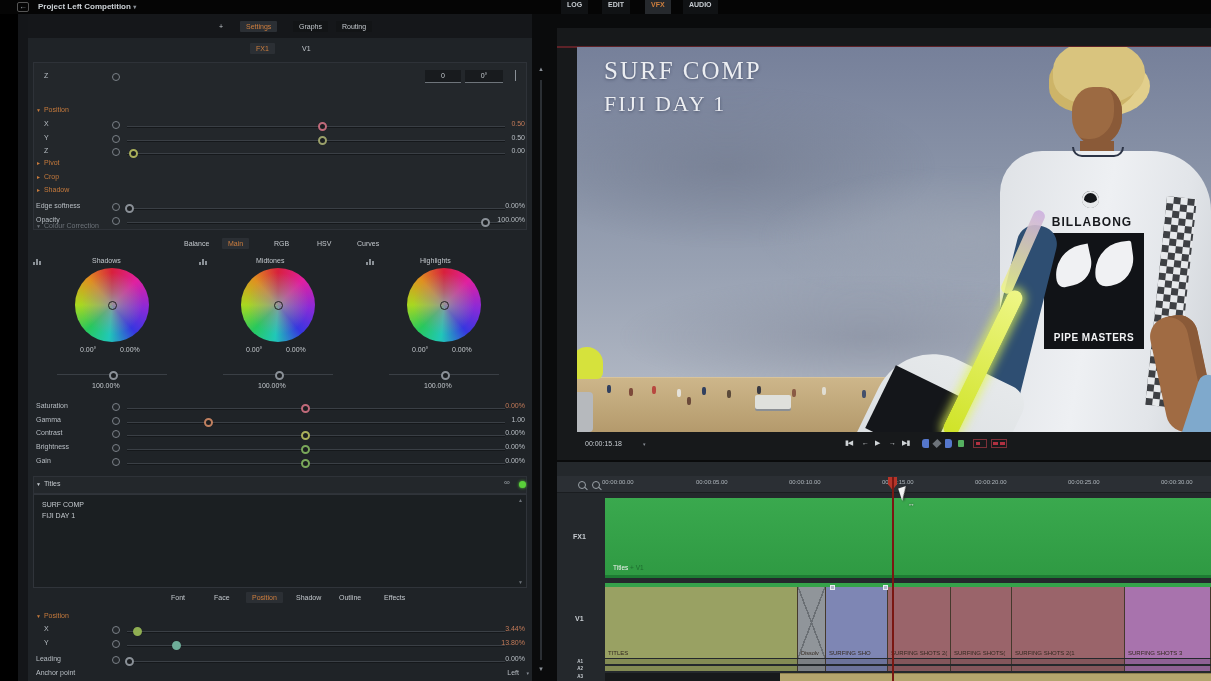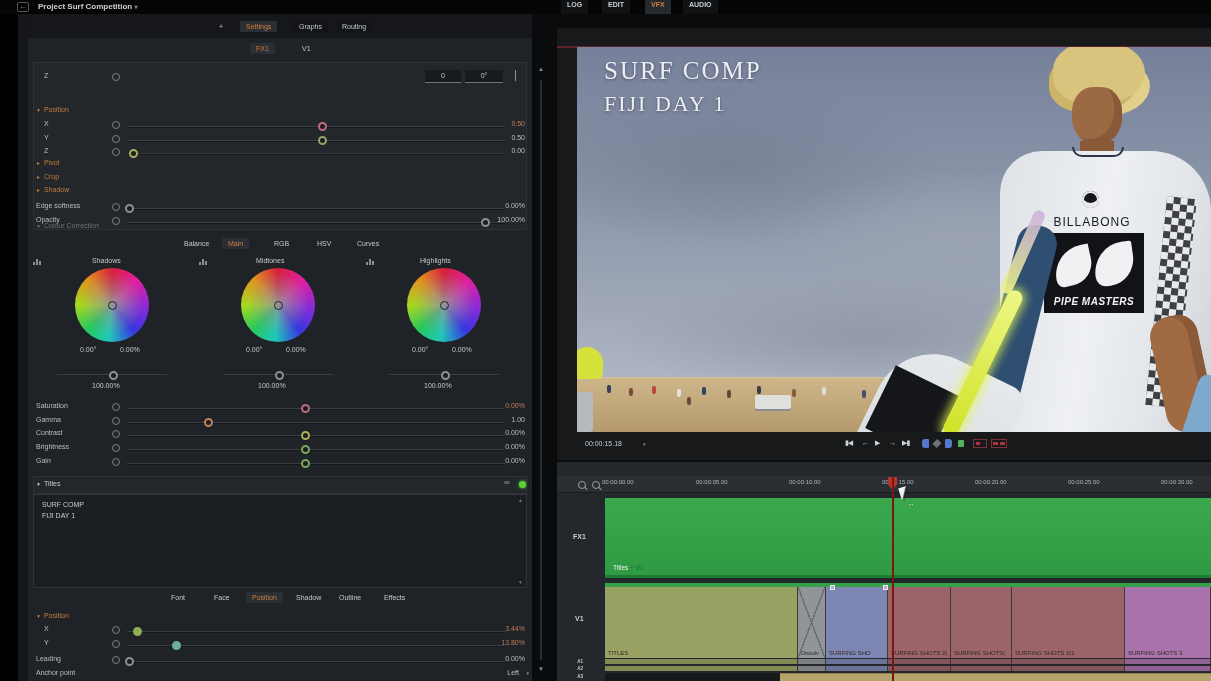--- a/index.html
+++ b/index.html
@@ -59,21 +59,21 @@
   .cursor{position:absolute;width:0;height:0;border-left:8px solid #f2f2f2;border-bottom:13px solid transparent;
           border-top:0 solid transparent;transform:rotate(-18deg);filter:drop-shadow(1px 1px 1px #222);}
 </style>
 </head>
 <body>
 
 <div id="app">
 
   <div class="topbar">
     <span class="back">←</span>
-    <span class="proj-title"><span>Project Surf Competition</span> <span style="color:#8a9097;font-size:6px">▾</span></span>
+    <span class="proj-title"><span>Project Left Competition</span> <span style="color:#8a9097;font-size:6px">▾</span></span>
   </div>
 
   <div class="abs" style="left:0;top:14px;width:18px;height:667px;background:#000;"></div>
   <div class="abs" style="left:18px;top:14px;width:10px;height:667px;background:#141619;"></div>
   <div class="panel">
 
     <div class="abs" style="left:0;top:0;width:504px;height:24px;background:#15171a;"></div>
     <span class="tab" style="left:185px;top:7px;background:transparent;color:#c3c8cd;">+</span>
     <span class="tab active" style="left:212px;top:7px;">Settings</span>
     <span class="tab" style="left:265px;top:7px;">Graphs</span>
@@ -297,22 +297,22 @@
       <div class="abs" style="left:-6px;top:300px;width:32px;height:32px;background:#d6e23c;border-radius:50% 50% 20% 20%;"></div>
       <div class="abs" style="left:-10px;top:345px;width:26px;height:40px;background:#b6b9bd;border-radius:4px;"></div>
 
       <div class="abs" style="left:383px;top:0;width:251px;height:385px;">
         <div class="abs" style="left:93px;top:-6px;width:92px;height:64px;background:#d9c47e;border-radius:48% 52% 55% 45%;box-shadow:-6px 10px 0 -2px #cdb468, 8px 14px 0 -3px #e2cf8c;"></div>
         <div class="abs" style="left:112px;top:40px;width:50px;height:58px;background:#9c6a42;border-radius:42% 42% 48% 48%;box-shadow:inset -8px -6px 0 #8a5a38;"></div>
         <div class="abs" style="left:120px;top:94px;width:34px;height:16px;background:#8a5a38;"></div>
         <div class="abs" style="left:40px;top:104px;width:211px;height:281px;background:linear-gradient(100deg,#dfe2e6 0%,#eef0f3 45%,#e2e5e9 75%,#cfd3d8 100%);border-radius:42px 60px 0 0;"></div>
         <div class="abs" style="left:112px;top:100px;width:52px;height:10px;border-radius:0 0 26px 26px;border:2px solid #2c3446;border-top:none;box-sizing:border-box;"></div>
         <div class="abs" style="left:122px;top:144px;width:17px;height:17px;border-radius:50%;background:#14161a;box-shadow:inset 0 0 0 2px #e8eaec, inset 0 -5px 0 #e8eaec;"></div>
-        <div class="abs" style="left:62px;top:168px;width:140px;text-align:center;font-size:12px;font-weight:normal;letter-spacing:1px;color:#17191d;">BILLABONG</div>
-        <div class="abs" style="left:84px;top:186px;width:100px;height:80px;background:#111317;font-style:italic;">
+        <div class="abs" style="left:62px;top:168px;width:140px;text-align:center;font-size:12px;font-weight:bold;letter-spacing:1px;color:#17191d;">BILLABONG</div>
+        <div class="abs" style="left:84px;top:186px;width:100px;height:116px;background:#111317;">
           <div class="abs" style="left:10px;top:14px;width:38px;height:38px;background:#f0f1f3;border-radius:80% 0 60% 20%;transform:rotate(-12deg);"></div>
           <div class="abs" style="left:50px;top:10px;width:40px;height:42px;background:#f0f1f3;border-radius:75% 5% 65% 25%;transform:rotate(-8deg);"></div>
           <div class="abs" style="left:0;bottom:6px;width:100px;text-align:center;font-size:10px;font-weight:bold;color:#f2f3f5;letter-spacing:.5px;">PIPE MASTERS</div>
         </div>
         <div class="abs" style="left:196px;top:150px;width:30px;height:210px;background:repeating-conic-gradient(#15171b 0% 25%,#e8eaec 0% 50%) 0 0/14px 14px;opacity:.8;transform:rotate(6deg);"></div>
         <div class="abs" style="left:36px;top:176px;width:40px;height:209px;background:#2e4e72;transform:rotate(14deg);border-radius:18px;"></div>
         <div class="abs" style="left:198px;top:268px;width:48px;height:117px;background:#a06b43;transform:rotate(-12deg);border-radius:20px;box-shadow:inset -10px 0 0 #8a5a38;"></div>
         <div class="abs" style="left:228px;top:330px;width:44px;height:80px;background:#7fa9cc;transform:rotate(18deg);border-radius:10px;"></div>
       </div>
 

